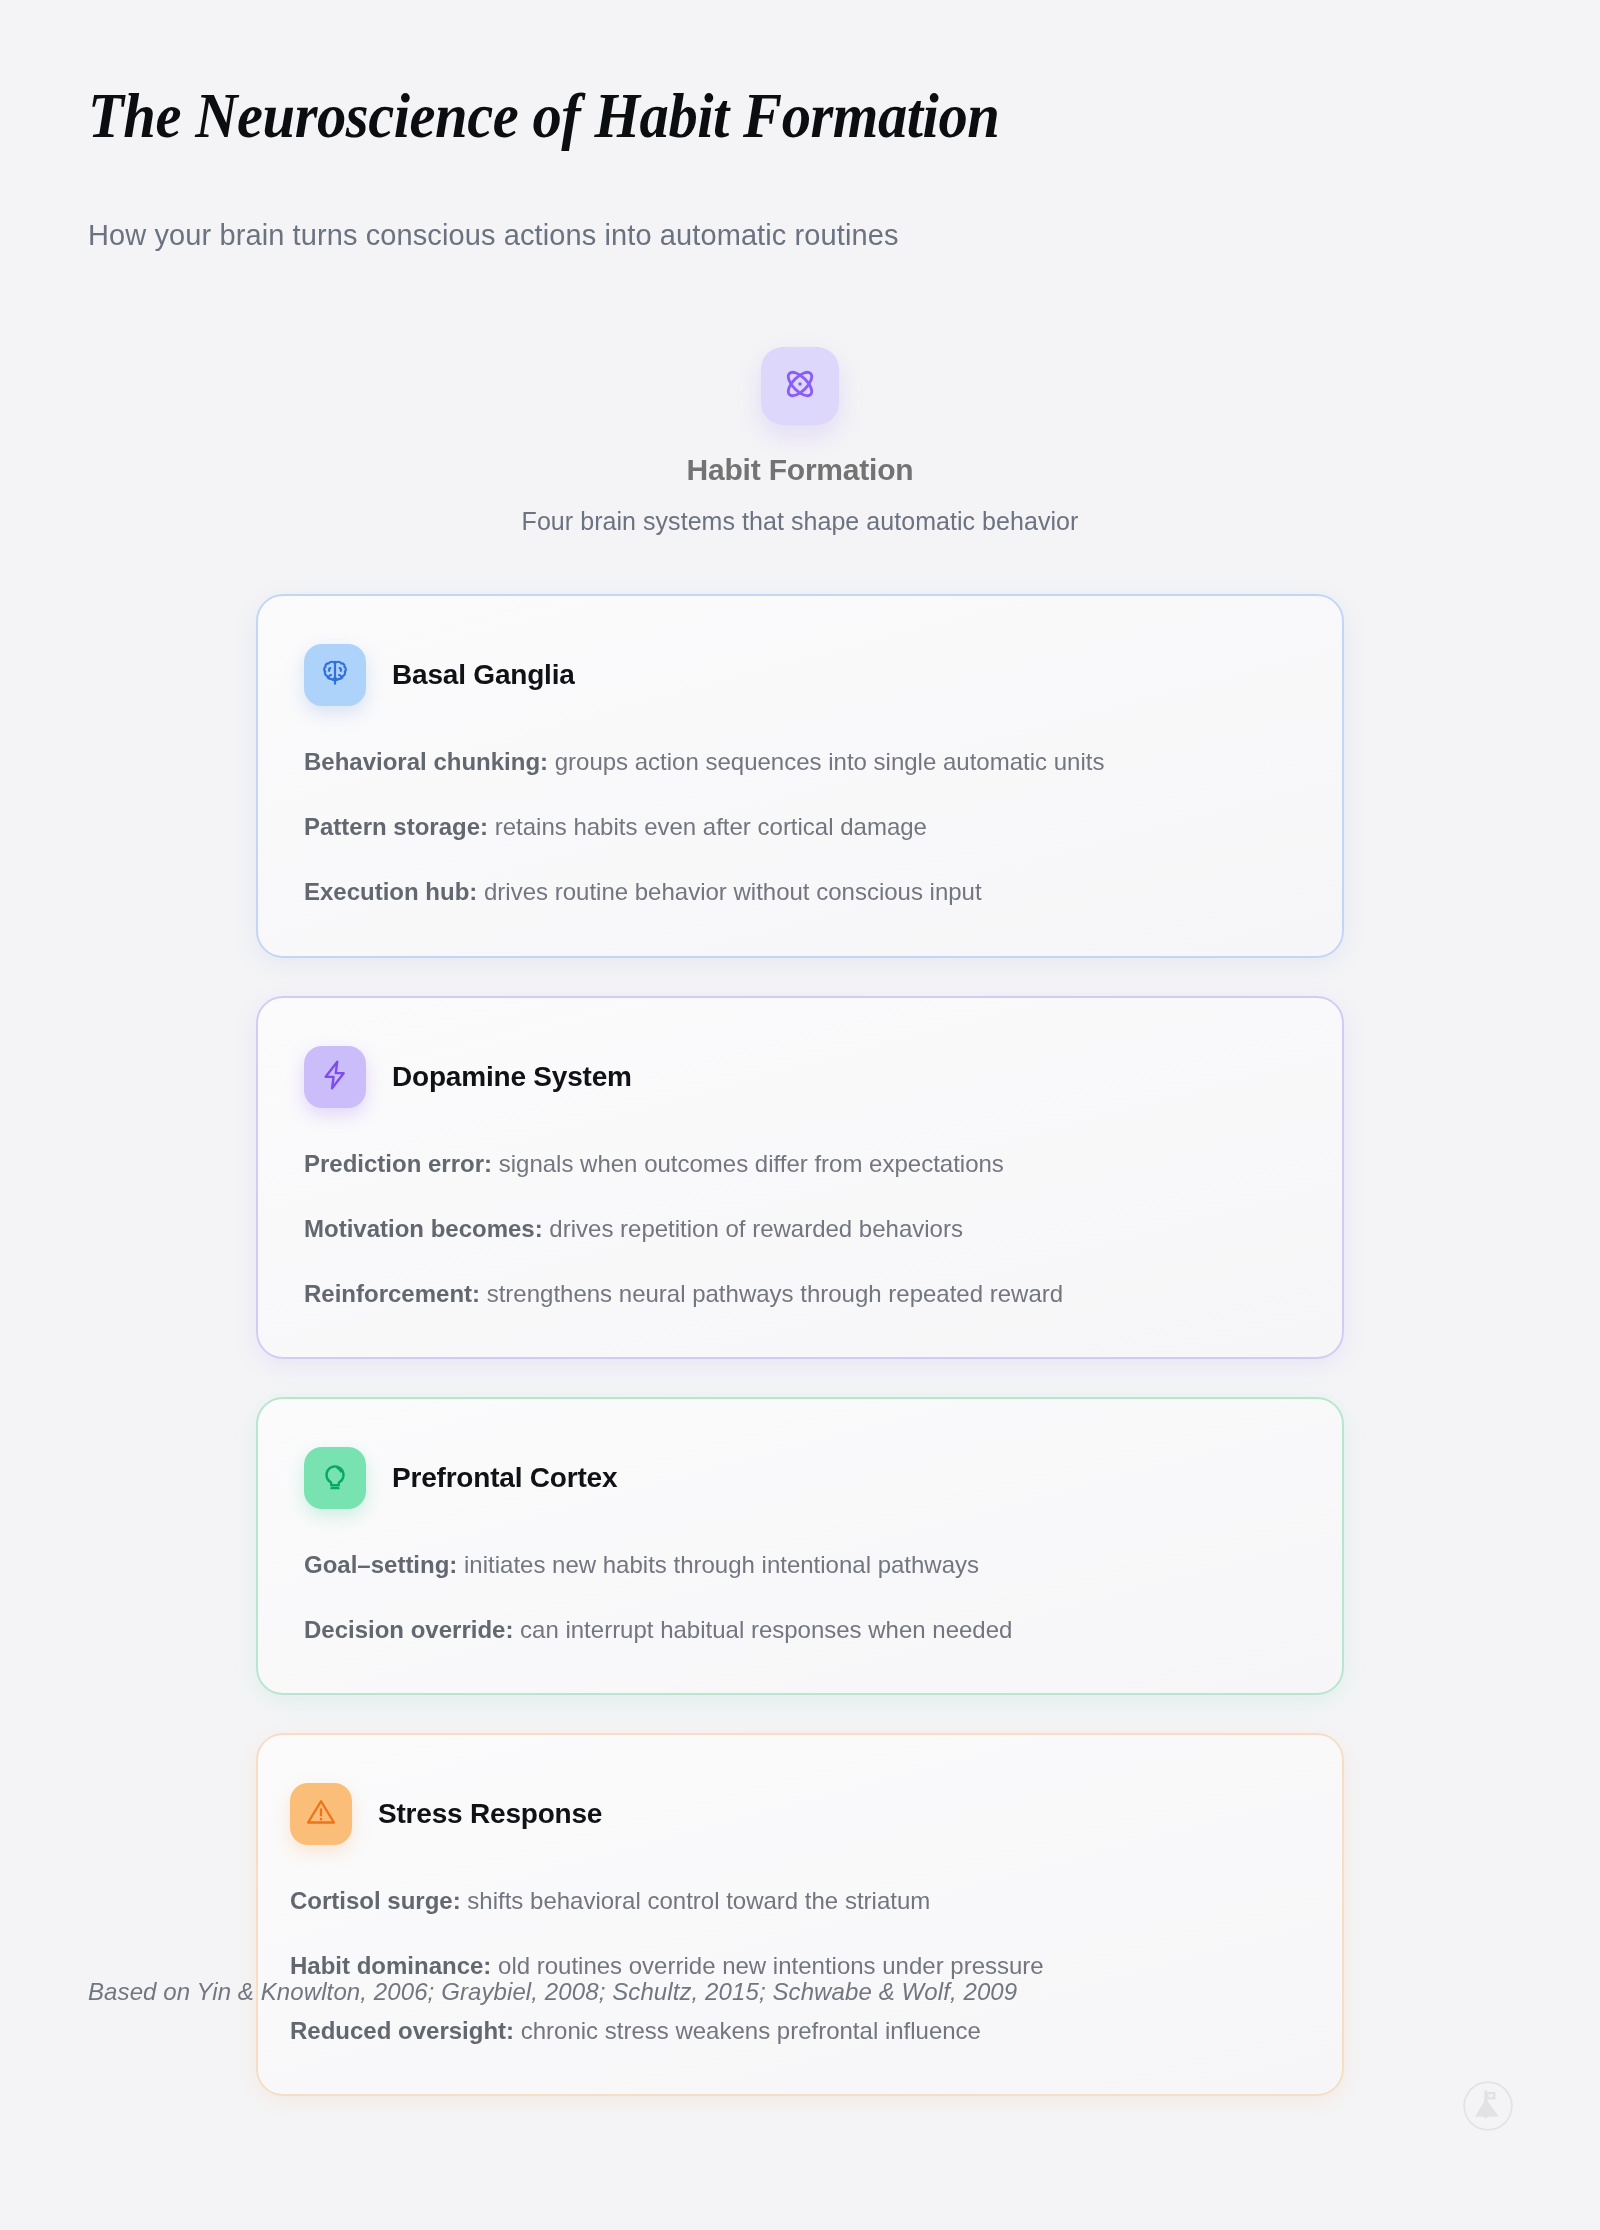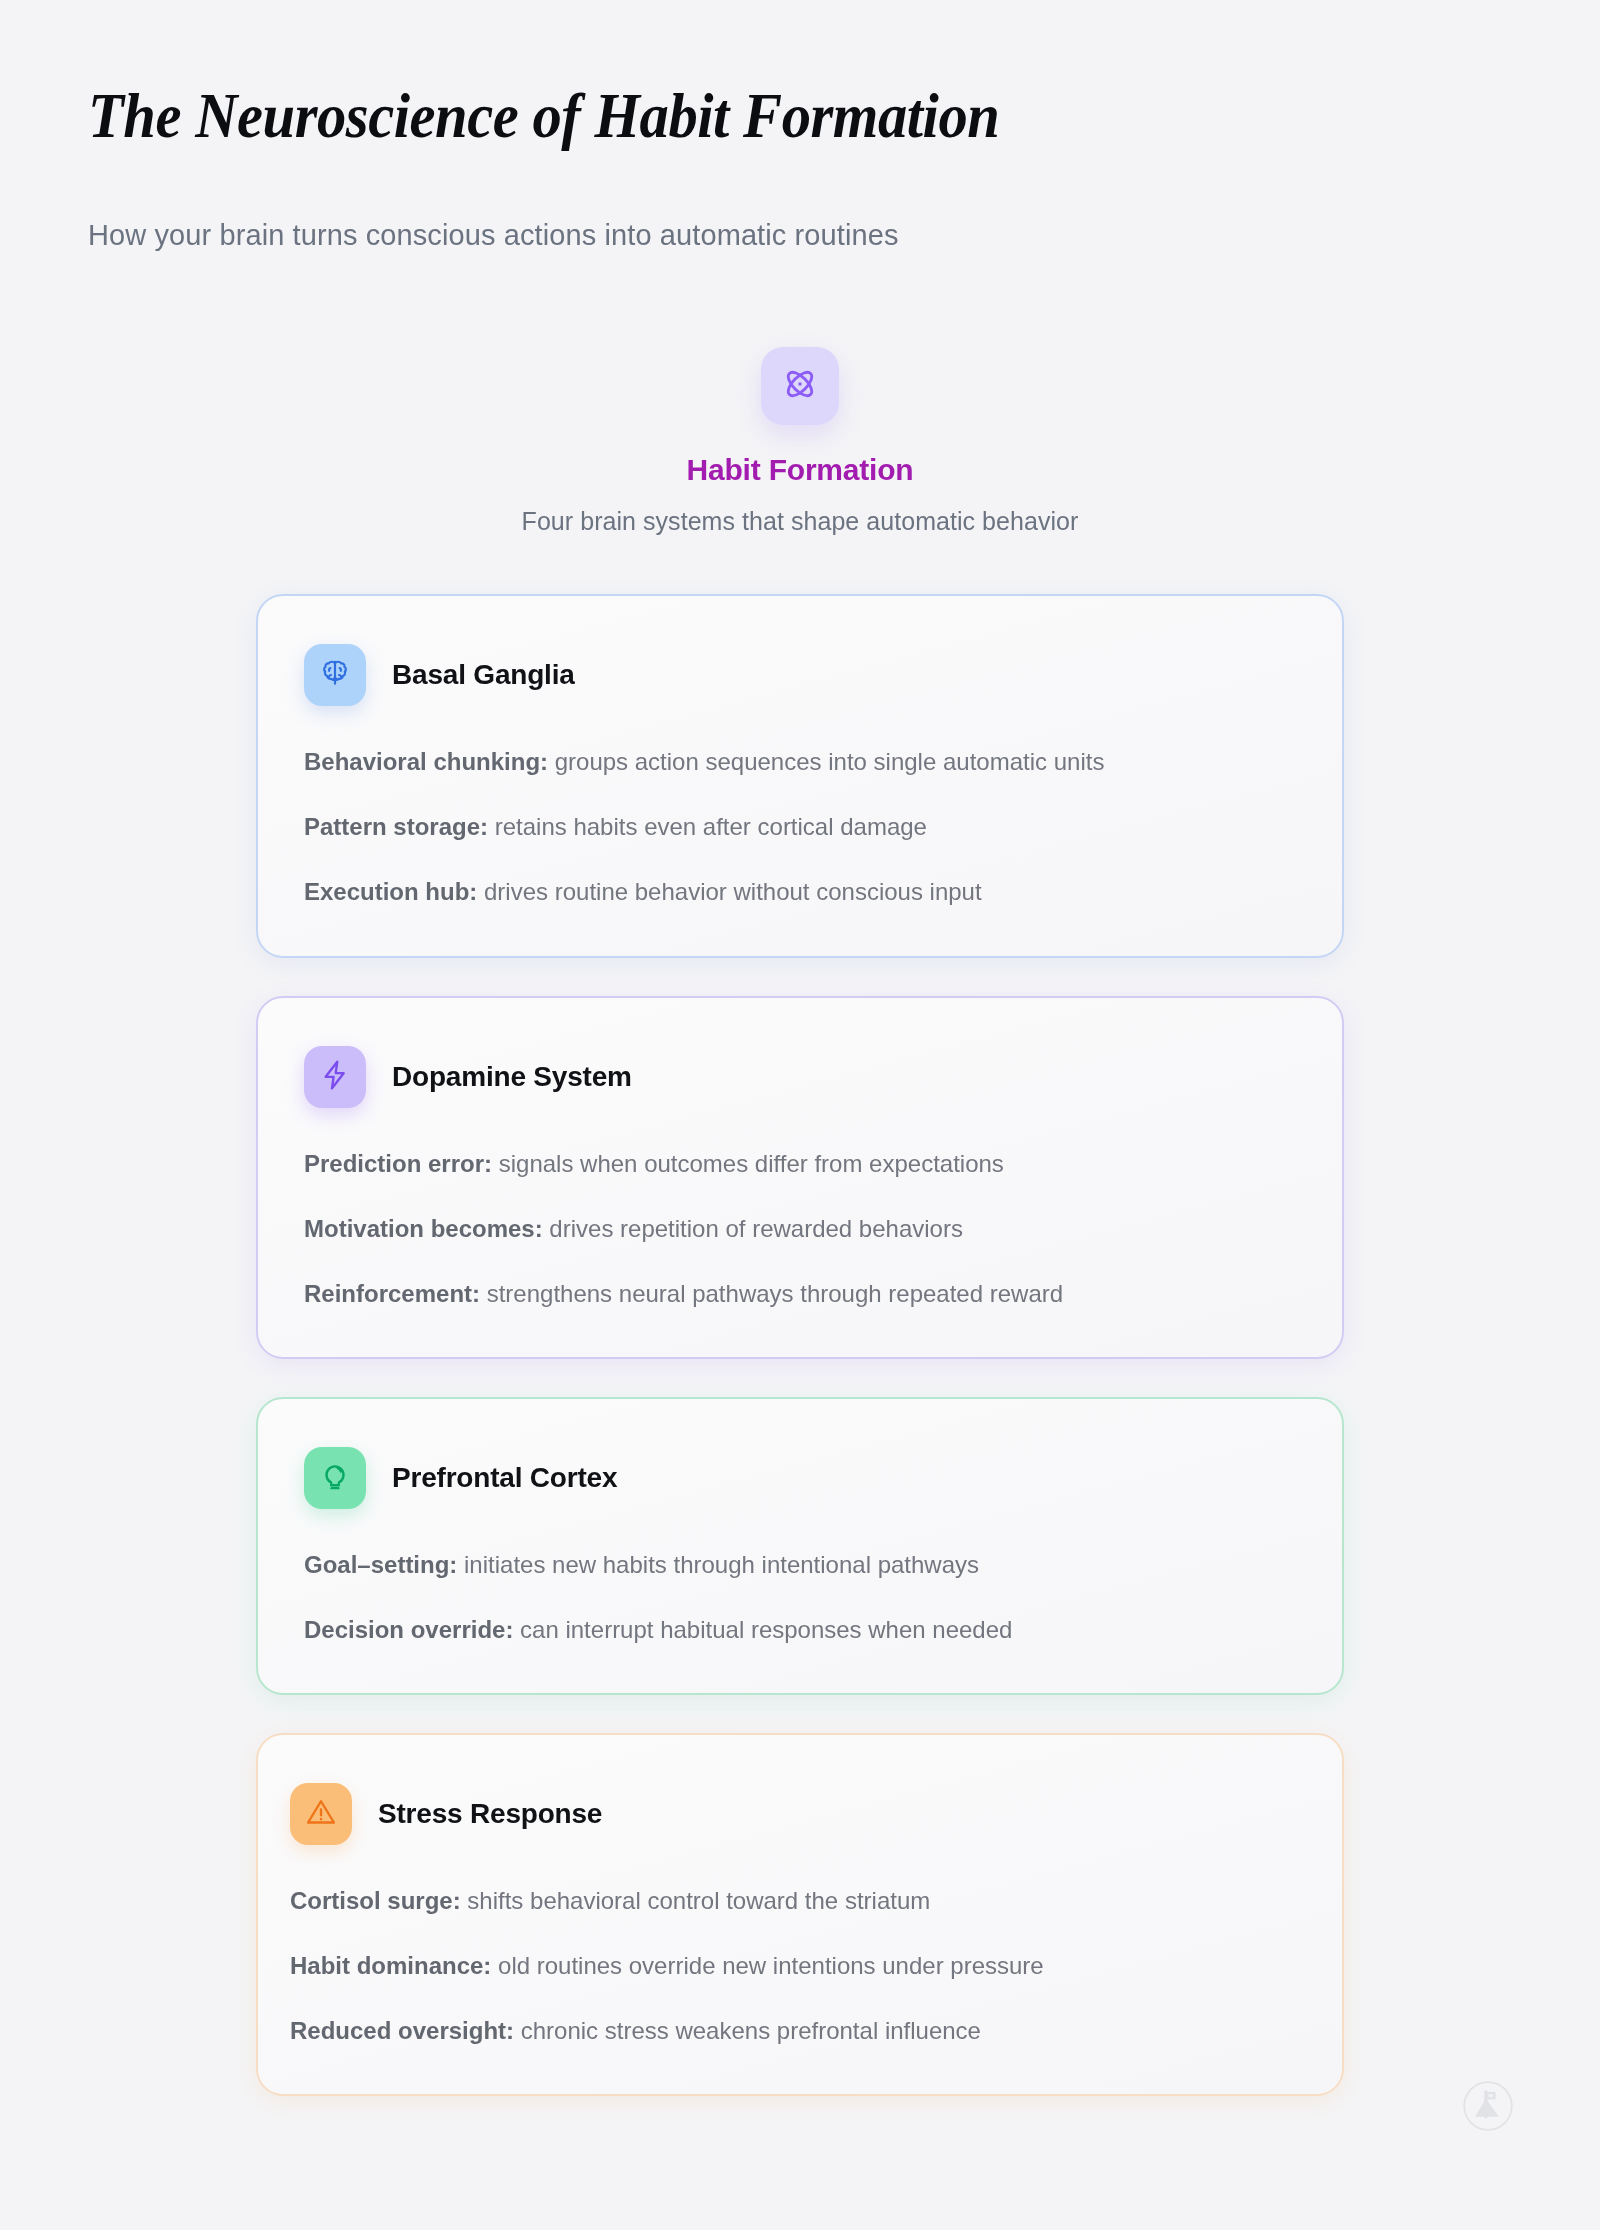--- a/index.html
+++ b/index.html
@@ -61,21 +61,21 @@
     display: flex;
     align-items: center;
     justify-content: center;
     box-shadow: 0 10px 26px rgba(139, 92, 246, 0.16);
   }
 
   .hero-title {
     margin-top: 28px;
     font-size: 30px;
     font-weight: bold;
-    color: #a21caf;
+    color: #737373;
     letter-spacing: -0.2px;
   }
 
   .hero-sub {
     margin-top: 20px;
     font-size: 25px;
     color: #6b7280;
     letter-spacing: 0.05px;
   }
 
@@ -287,20 +287,21 @@
           <b>Habit dominance:</b><span> old routines override new intentions under pressure</span>
         </p>
         <p class="fact">
           <b>Reduced oversight:</b><span> chronic stress weakens prefrontal influence</span>
         </p>
       </div>
     </div>
 
   </div>
 
+  <div class="footer">Based on Yin &amp; Knowlton, 2006; Graybiel, 2008; Schultz, 2015; Schwabe &amp; Wolf, 2009</div>
 
   <div class="watermark">
     <svg width="52" height="52" viewBox="0 0 48 48" fill="none">
       <circle cx="24" cy="24" r="22" stroke="#c9cbd2" stroke-width="1.6" fill="none"></circle>
       <path d="M12 34 L22 17 L34 34 Z" fill="#c9cbd2"></path>
       <path d="M22 34 L22 11" stroke="#c9cbd2" stroke-width="3" stroke-linecap="round"></path>
       <path d="M22 11 H31 V18 H22 Z" fill="#c9cbd2"></path>
       <path d="M24.5 13 H28.5 V16 H24.5 Z" fill="#eff0f2"></path>
     </svg>
   </div>

